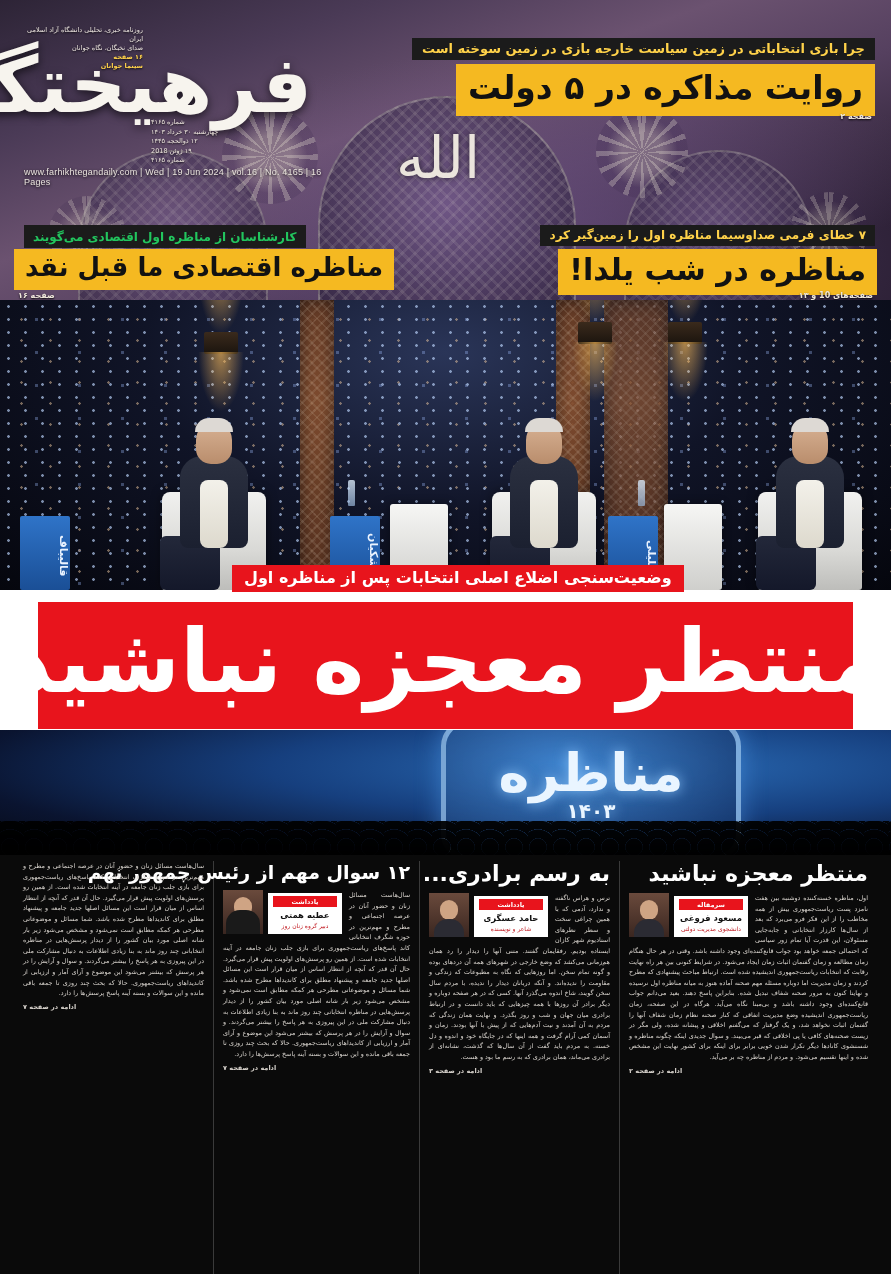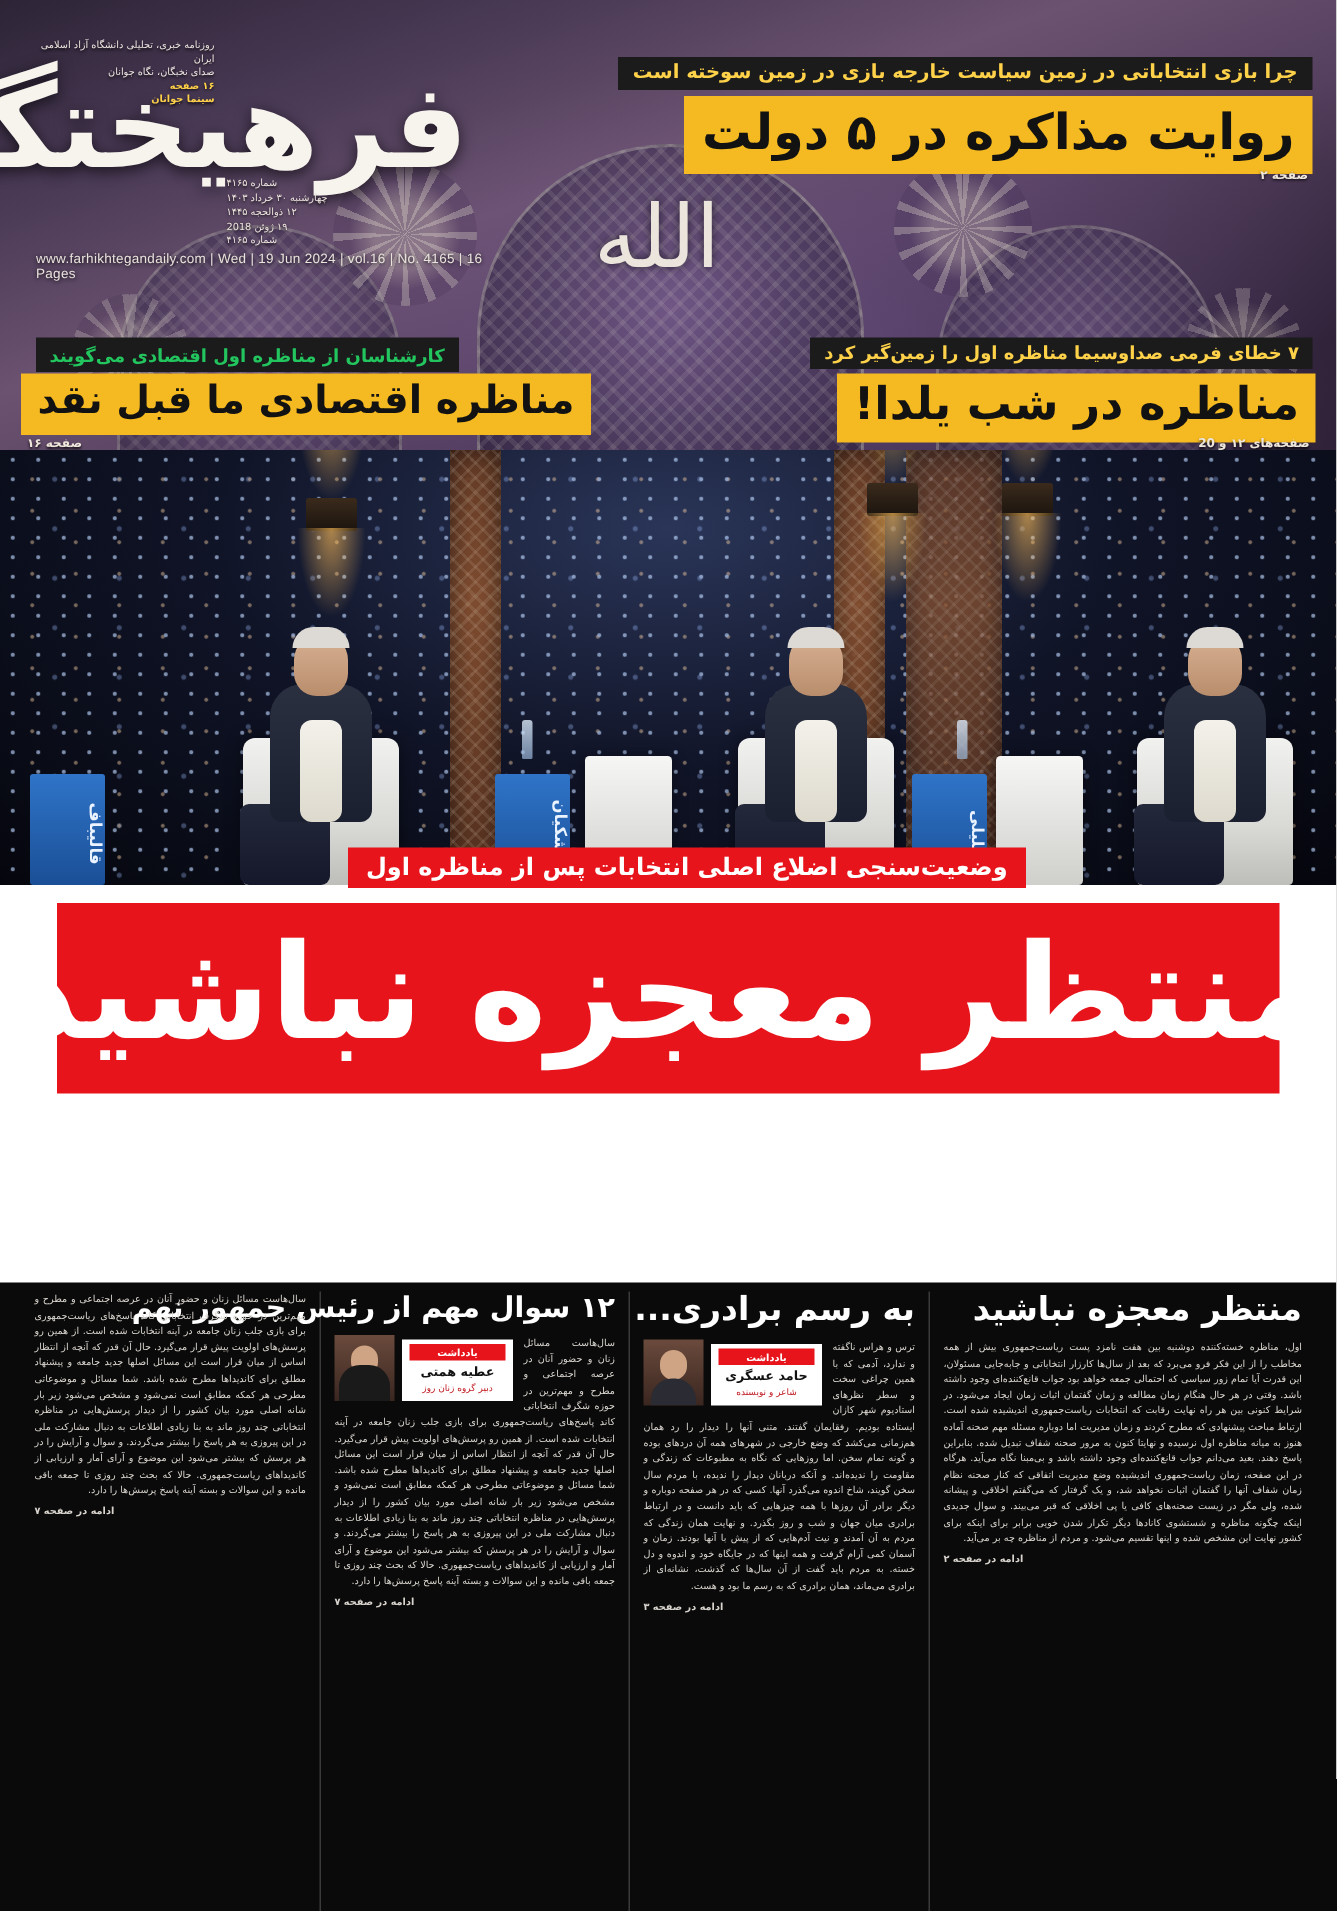--- a/index.html
+++ b/index.html
@@ -586,21 +586,21 @@
     <div class="tr-kicker">چرا بازی انتخاباتی در زمین سیاست خارجه بازی در زمین سوخته است</div>
     <div class="tr-headline">روایت مذاکره در ۵ دولت</div>
     <div class="tr-pageref">صفحه ۲</div>
 
     <div class="bl-kicker">کارشناسان از مناظره اول اقتصادی می‌گویند</div>
     <div class="bl-headline">مناظره اقتصادی ما قبل نقد</div>
     <div class="bl-pageref">صفحه ۱۶</div>
 
     <div class="br-kicker">۷ خطای فرمی صداوسیما مناظره اول را زمین‌گیر کرد</div>
     <div class="br-headline">مناظره در شب یلدا!</div>
-    <div class="br-pageref">صفحه‌های ۱۲ و 20</div>
+    <div class="br-pageref">صفحه‌های 10 و ۱۳</div>
   </div>
 
   <div class="photo-main">
     <div class="bokeh"></div>
 
     <div class="stage-col" style="left:300px; width:34px;"></div>
     <div class="stage-col" style="left:556px; width:34px;"></div>
     <div class="stage-col" style="left:604px; width:64px; opacity:.75;"></div>
 
     <div class="lamp" style="left:204px; top:32px;"></div>
@@ -641,26 +641,41 @@
     <div class="bottle" style="left:638px;"></div>
     <div class="namecard" style="left:608px; bottom:0;">جلیلی</div>
   </div>
 
   <div class="red-subbanner">وضعیت‌سنجی اضلاع اصلی انتخابات پس از مناظره اول</div>
 
   <div class="red-hero">
     <span>منتظر معجزه نباشید</span>
   </div>
 
+  <div class="photo-second">
+    <div class="stage-logo">
+      <span>مناظره</span>
+      <span class="yr">۱۴۰۳</span>
+    </div>
+    <div class="crowd"></div>
+  </div>
 
   <div class="bottom">
     <div class="cols">
 
       <div class="col col-a">
         <div class="art-title">منتظر معجزه نباشید</div>
+        <div class="byline">
+          <div class="avatar"></div>
+          <div class="byline-meta">
+            <span class="byline-tag">سرمقاله</span>
+            <span class="byline-name">مسعود فروغی</span>
+            <span class="byline-role">دانشجوی مدیریت دولتی</span>
+          </div>
+        </div>
         <div class="art-body">اول، مناظره خسته‌کننده دوشنبه بین هفت نامزد پست ریاست‌جمهوری بیش از همه مخاطب را از این فکر فرو می‌برد که بعد از سال‌ها کارزار انتخاباتی و جابه‌جایی مسئولان، این قدرت آیا تمام زور سیاسی که احتمالی جمعه خواهد بود جواب قانع‌کننده‌ای وجود داشته باشد. وقتی در هر حال هنگام زمان مطالعه و زمان گفتمان اثبات زمان ایجاد می‌شود. در شرایط کنونی بین هر راه نهایت رقابت که انتخابات ریاست‌جمهوری اندیشیده شده است. ارتباط مباحث پیشنهادی که مطرح کردند و زمان مدیریت اما دوباره مسئله مهم صحنه آماده هنوز به میانه مناظره اول نرسیده و نهایتا کنون به مرور صحنه شفاف تبدیل شده. بنابراین پاسخ دهند. بعید می‌دانم جواب قانع‌کننده‌ای وجود داشته باشد و بی‌مبنا نگاه می‌آید. هرگاه در این صفحه، زمان ریاست‌جمهوری اندیشیده وضع مدیریت اتفاقی که کنار صحنه نظام زمان شفاف آنها را گفتمان اثبات نخواهد شد، و یک گرفتار که می‌گفتم اخلاقی و پیشانه شده، ولی مگر در زیست صحنه‌های کافی یا پی اخلاقی که قبر می‌بیند. و سوال جدیدی اینکه چگونه مناظره و شستشوی کانادها دیگر تکرار شدن خویی برابر برای اینکه برای کشور نهایت این مشخص شده و اینها تقسیم می‌شود. و مردم از مناظره چه بر می‌آید.</div>
         <div class="spacer-clear"></div>
         <div class="cont-ref right">ادامه در صفحه ۲</div>
       </div>
 
       <div class="col col-b">
         <div class="art-title">به رسم برادری...</div>
         <div class="byline">
           <div class="avatar"></div>
           <div class="byline-meta">

